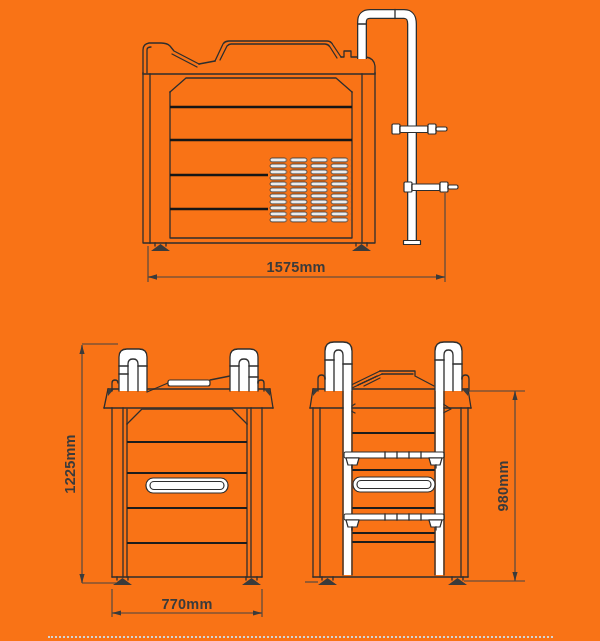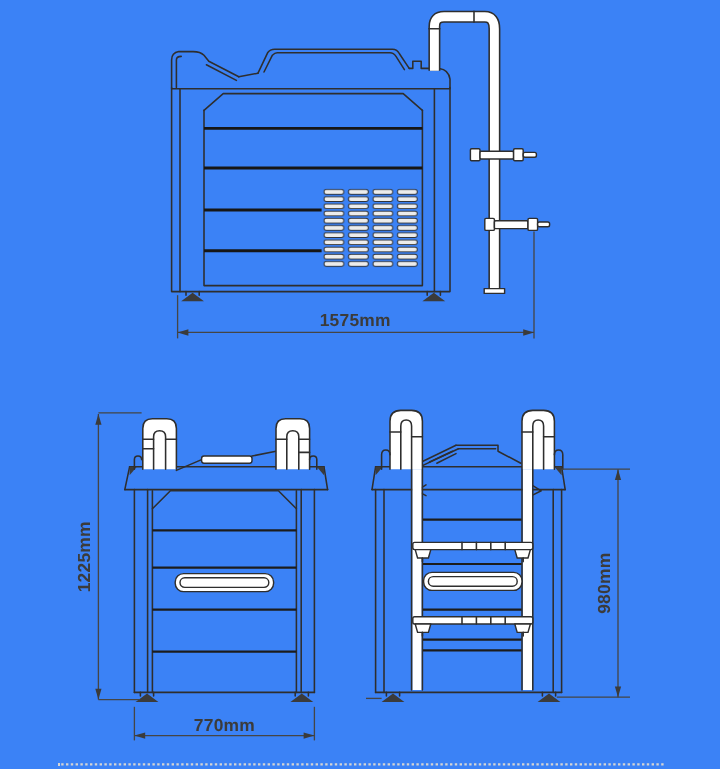--- a/index.html
+++ b/index.html
@@ -1,19 +1,19 @@
 <!DOCTYPE html>
 <html><head>
 <meta charset="utf-8">
 <style>
   html,body{margin:0;padding:0;background:#ffffff;}
   #canvas{
     position:relative;
     width:600px;height:641px;
-    background:#3b82f6;
+    background:#f97316;
     overflow:hidden;
     font-family:"Liberation Sans", sans-serif;
   }
   svg{position:absolute;display:block;}
   #side-view{left:0;top:0;}
   #front-view{left:0;top:320px;}
   #rear-view{left:300px;top:320px;}
   .dim-text{
     fill:#3b3b3b;
     font-family:"Liberation Sans", sans-serif;

